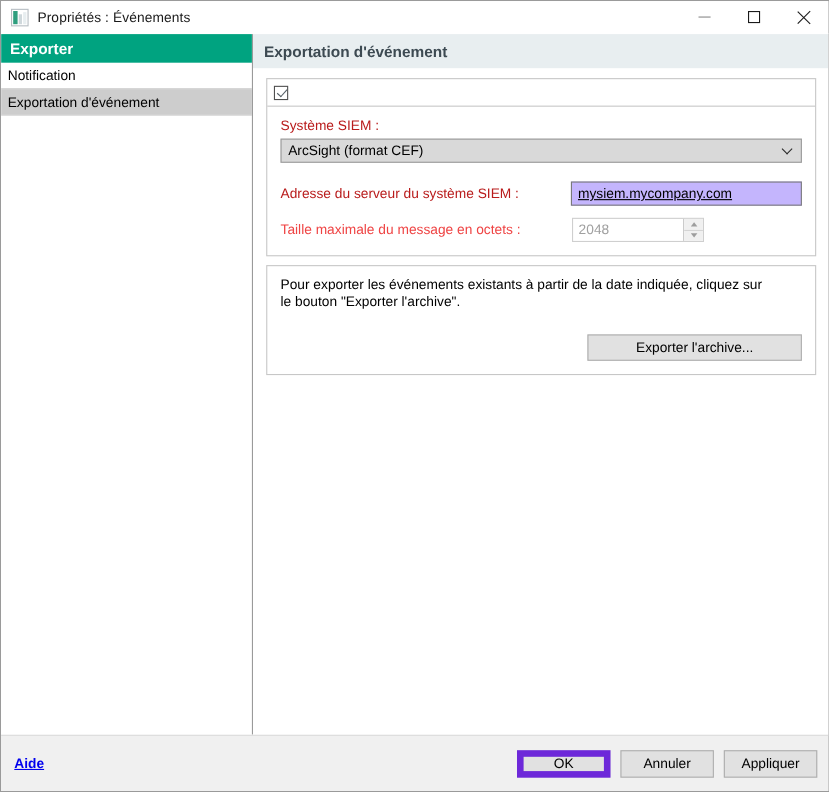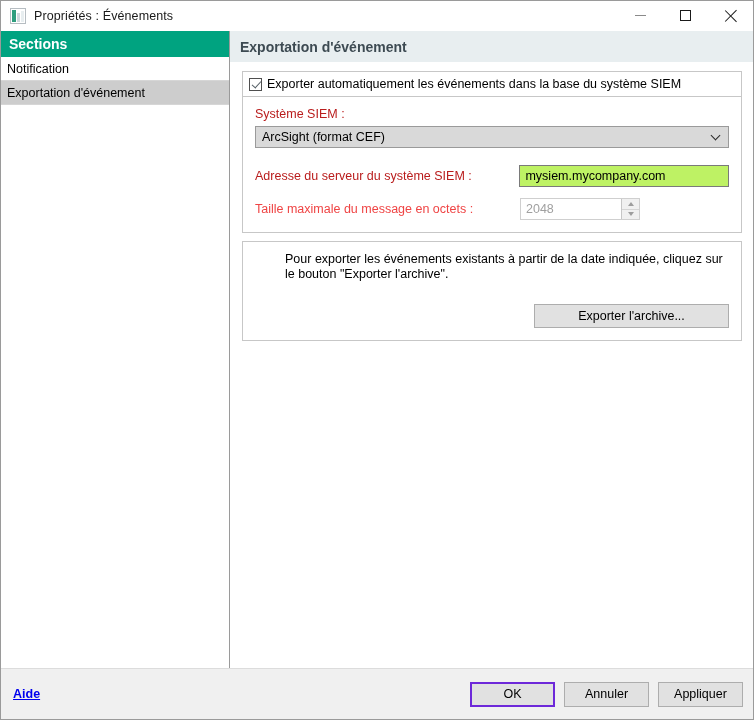--- a/index.html
+++ b/index.html
@@ -255,27 +255,28 @@
   .row {
     display: flex;
     align-items: center;
     margin-top: 0;
   }
   .row .lbl { width: 265px; }
 
   .textbox {
     height: 22px;
     border: 1px solid #7a7a7a;
-    background: #bef264;
+    background: #c4b5fd;
     box-sizing: border-box;
     display: flex;
     align-items: center;
     padding-left: 5px;
     font-size: 12.5px;
     color: #000;
+    text-decoration: underline;
   }
 
   
   .spin-wrap {
     display: flex;
     align-items: stretch;
     height: 22px;
     box-sizing: border-box;
     border: 1px solid #0a78d1;
     background: #fff;
@@ -343,21 +344,20 @@
     background: #ffffff;
     box-sizing: border-box;
     margin-top: 8px;
     padding: 10px 12px 12px 12px;
   }
   .info-text {
     font-size: 12.5px;
     color: #000;
     line-height: 15px;
     max-width: 450px;
-    margin-left: 30px;
   }
   .btn {
     height: 24px;
     background: #e1e1e1;
     border: 1px solid #adadad;
     box-sizing: border-box;
     display: inline-flex;
     align-items: center;
     justify-content: center;
     font-size: 12.5px;
@@ -395,21 +395,21 @@
     background: #e1e1e1;
     border: 1px solid #adadad;
     box-sizing: border-box;
     display: flex;
     align-items: center;
     justify-content: center;
     font-size: 12.5px;
     color: #000;
   }
   .fbtn.primary {
-    border: 2px solid #6d28d9;
+    border: 6px solid #6d28d9;
   }
 </style>
 </head>
 <body>
 
 <div class="window">
 
   <div class="titlebar">
     <div class="title-icon">
       <i class="ti-a"></i>
@@ -426,40 +426,39 @@
       </div>
       <div class="win-btn close">
         <span class="glyph-close"></span>
       </div>
     </div>
   </div>
 
   <div class="body-area">
 
     <div class="sidebar">
-      <div class="sidebar-header">Sections</div>
+      <div class="sidebar-header">Exporter</div>
       <div class="sidebar-list">
         <div class="side-item">
           <span>Notification</span>
         </div>
         <div class="side-item selected">
           <span>Exportation d'événement</span>
         </div>
       </div>
     </div>
 
     <div class="content">
       <div class="content-header">Exportation d'événement</div>
 
       <div class="content-inner">
 
         <div class="groupbox">
           <div class="gb-head">
             <span class="chk checked"></span>
-            <span class="chk-label">Exporter automatiquement les événements dans la base du système SIEM</span>
           </div>
 
           <div class="gb-body">
 
             <div class="field-label">Système SIEM :</div>
             <div class="combo" style="margin-top:5px;">
               <span>ArcSight (format CEF)</span>
               <span class="caret"></span>
             </div>
 

